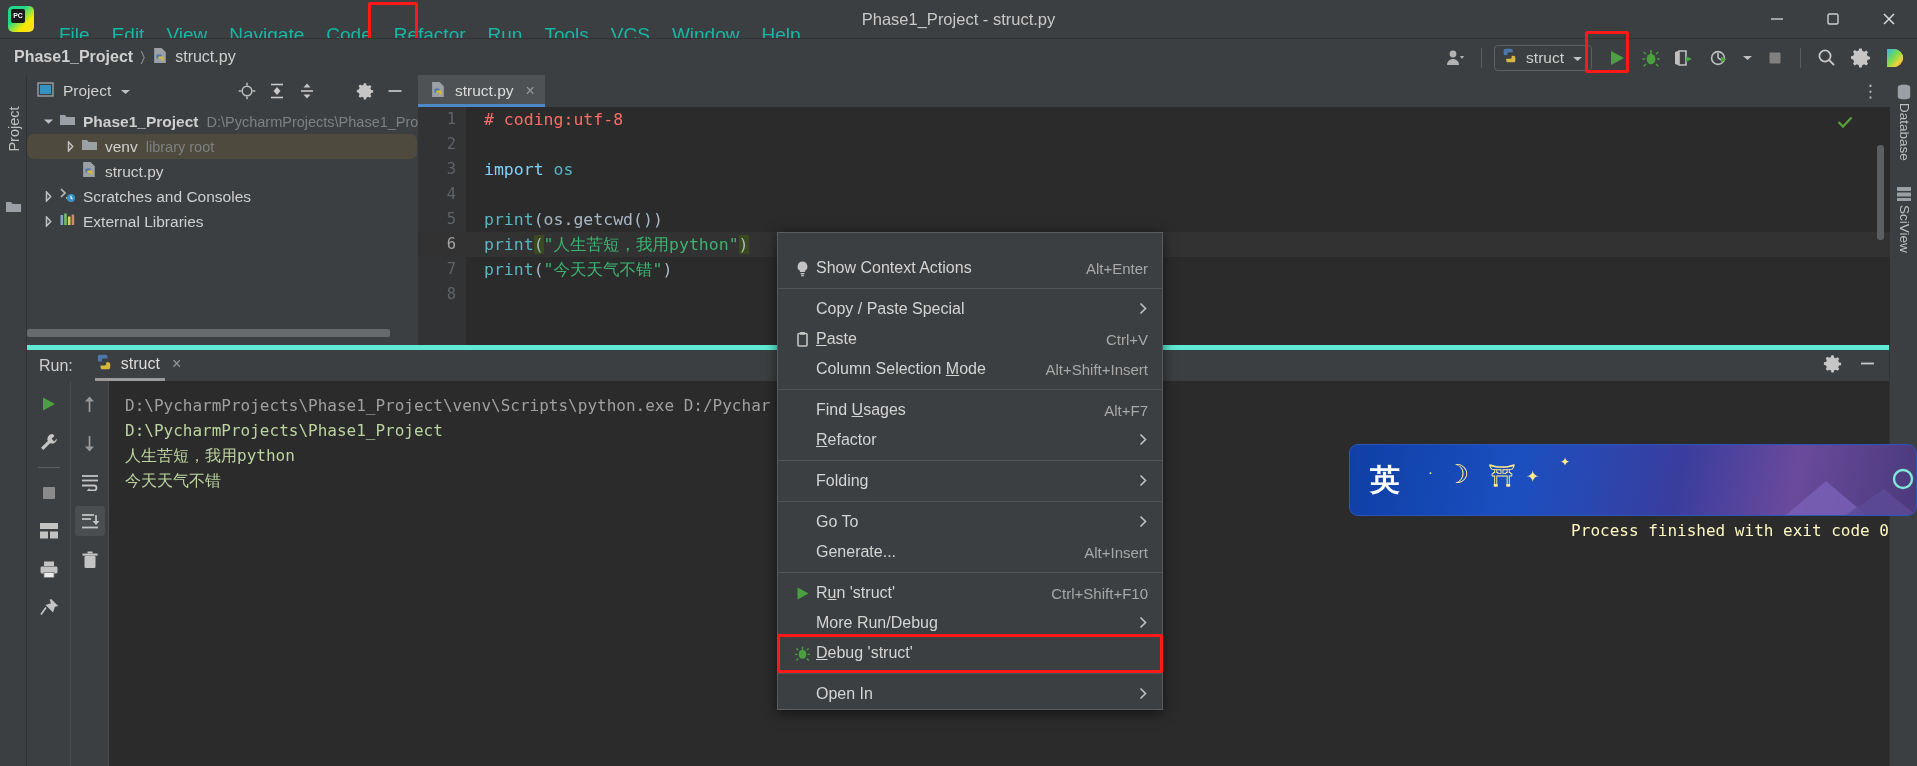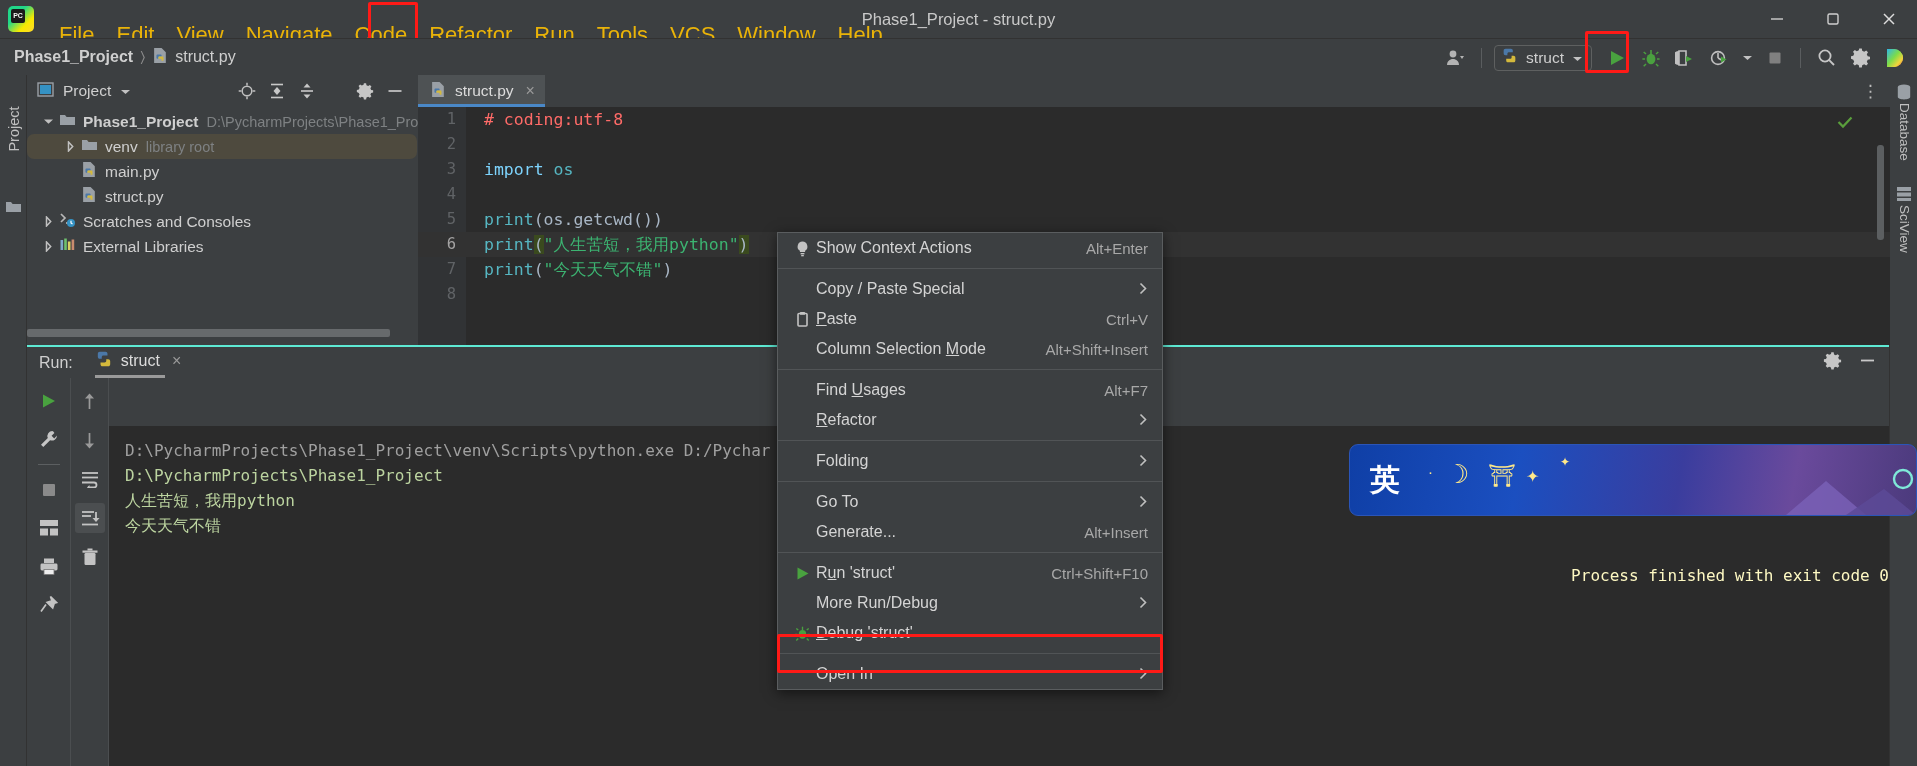--- a/index.html
+++ b/index.html
@@ -24,21 +24,21 @@
     background: linear-gradient(135deg,#21d789 0%,#21d789 35%,#f9e900 70%,#ffda2d 100%);
   }
   .pc-logo::after {
     content: "PC"; position: absolute; left: 3px; top: 3px;
     width: 14px; height: 14px; background: #1a1a1a; color: #f5f5f5;
     font-size: 7px; font-weight: bold; line-height: 14px; text-align: center;
     border-radius: 2px;
   }
   .menu-items { display: flex; align-items: center; height: 38px; }
   .menu-item {
-    padding: 4px 11px; font-size: 22px; color: #eab308;
+    padding: 4px 11px; font-size: 19px; color: #14b8a6;
     line-height: 22px; white-space: nowrap; cursor: default; margin-top: 32px;
   }
   .menu-item u { text-decoration: underline; }
   .menu-item.boxed {
     position: relative;
   }
   .red-box {
     position: absolute; border: 3px solid #ff1a17; border-radius: 2px;
     pointer-events: none;
   }
@@ -175,21 +175,21 @@
   .c-match { background: #3a4a1e; }
   .check-mark { position: absolute; right: 36px; top: 6px; }
   .ed-scroll {
     position: absolute; right: 6px; top: 38px; width: 7px; height: 95px;
     background: #5c5f61; border-radius: 3px;
   }
 
   
   .runpanel {
     position: absolute; left: 27px; top: 345px; width: 1862px; height: 421px;
-    background: #3c3f41; border-top: 2px solid #5eead4;
+    background: #3c3f41; border-top: 5px solid #5eead4;
   }
   .rp-header { height: 31px; display: flex; align-items: center; position: relative; }
   .rp-label { font-size: 16px; color: #cfcfcf; margin-left: 12px; }
   .rp-tab {
     display: flex; align-items: center; gap: 8px; margin-left: 22px;
     font-size: 16px; color: #dcdcdc; position: relative; padding-bottom: 4px;
   }
   .rp-tab::after {
     content: ""; position: absolute; left: 0; right: 16px; bottom: -2px; height: 3px; background: #9a9a9a;
   }
@@ -202,34 +202,34 @@
   }
   .rp-toolbar2 {
     width: 38px; display: flex; flex-direction: column; align-items: center;
     padding-top: 8px; gap: 9px; border-right: 1px solid #4b4e50;
   }
   .rp-ticon { width: 30px; height: 30px; display: flex; align-items: center; justify-content: center; }
   .rp-ticon.boxsel { background: #4b4e50; border-radius: 3px; }
   .rp-div { width: 22px; height: 1px; background: #5c5f61; margin: 2px 0; }
   .console {
     flex: 1; background: #2b2b2b; padding: 12px 0 0 16px; overflow: hidden;
-    font-family: "DejaVu Sans Mono", monospace; font-size: 16px; margin-top: 48px;
+    font-family: "DejaVu Sans Mono", monospace; font-size: 16px;
   }
   .cl { height: 25px; line-height: 25px; white-space: pre; }
   .cl.gray { color: #a0a0a0; }
   .cl.green { color: #bcd4a0; }
   .cl.spacer { height: 25px; }
   .cl.out { color: #fef9c3; text-align: right; }
 
   
   .ctxmenu {
     position: absolute; left: 777px; top: 232px; width: 386px;
     background: #3c3f41; border: 1px solid #5a5d5f;
     box-shadow: 0 3px 12px rgba(0,0,0,0.55);
-    padding: 0 0 0 0; z-index: 50;
+    padding: 20px 0 0 0; z-index: 50;
   }
   .ci {
     height: 30px; display: flex; align-items: center; padding: 0 14px 0 10px;
     font-size: 16px; color: #d4d4d4; white-space: nowrap; position: relative;
   }
   .ci-ic { width: 28px; display: flex; align-items: center; justify-content: center; flex: none; }
   .ci-label { flex: 1; }
   .ci-label u { text-decoration: underline; }
   .ci-short { color: #a8a8a8; font-size: 15px; margin-left: 18px; }
   .ci-arrow { color: #c0c0c0; font-size: 15px; margin-left: 18px; }
@@ -500,30 +500,20 @@
         </span>
         <span style="margin-right:7px;">
           <svg width="17" height="14" viewBox="0 0 17 14">
               <path d="M1 2h5l1.6 2H16v8H1z" fill="#9aa0a6"></path>
             </svg>
         </span>
         <span class="tree-label">venv</span>
         <span class="tree-sub">library root</span>
       </div>
 
-      <div class="tree-row indent2">
-        <span style="margin-right:7px;">
-          <svg width="17" height="17" viewBox="0 0 16 16">
-              <path d="M2 1h7l4 4v10H2z" fill="#9aa0a6"></path>
-              <path d="M5 7h3.2c.5 0 .8.3.8.8V9H6.6c-.4 0-.6.2-.6.6V11H5c-.5 0-.8-.3-.8-.8V7.8C4.2 7.3 4.5 7 5 7z" fill="#4b78a8"></path>
-              <path d="M10 9H6.8c-.5 0-.8.3-.8.8V11h2.4c.4 0 .6.2.6.6V13h1c.5 0 .8-.3.8-.8V9.8c0-.5-.3-.8-.8-.8z" fill="#d4b93c"></path>
-            </svg>
-        </span>
-        <span class="tree-label">main.py</span>
-      </div>
 
       <div class="tree-row indent2">
         <span style="margin-right:7px;">
           <svg width="17" height="17" viewBox="0 0 16 16">
               <path d="M2 1h7l4 4v10H2z" fill="#9aa0a6"></path>
               <path d="M5 7h3.2c.5 0 .8.3.8.8V9H6.6c-.4 0-.6.2-.6.6V11H5c-.5 0-.8-.3-.8-.8V7.8C4.2 7.3 4.5 7 5 7z" fill="#4b78a8"></path>
               <path d="M10 9H6.8c-.5 0-.8.3-.8.8V11h2.4c.4 0 .6.2.6.6V13h1c.5 0 .8-.3.8-.8V9.8c0-.5-.3-.8-.8-.8z" fill="#d4b93c"></path>
             </svg>
         </span>
         <span class="tree-label">struct.py</span>

